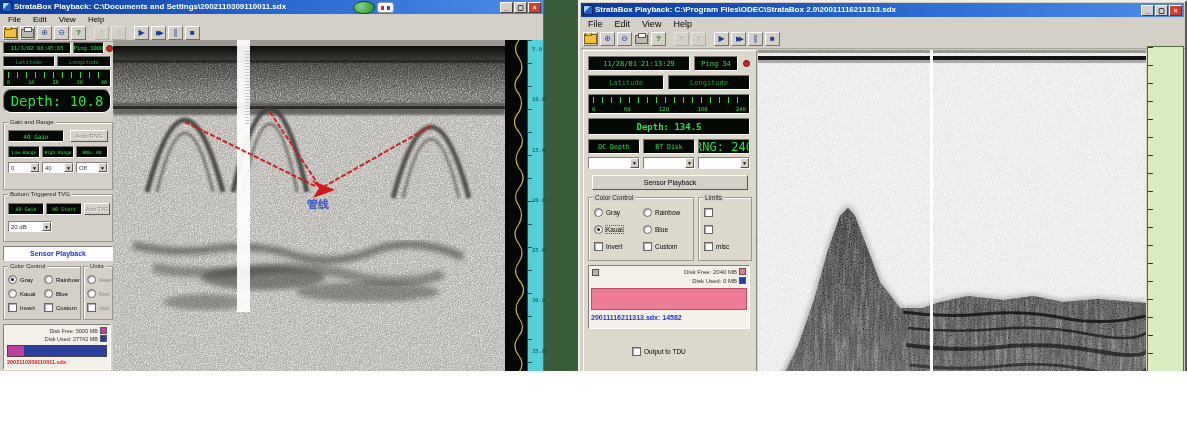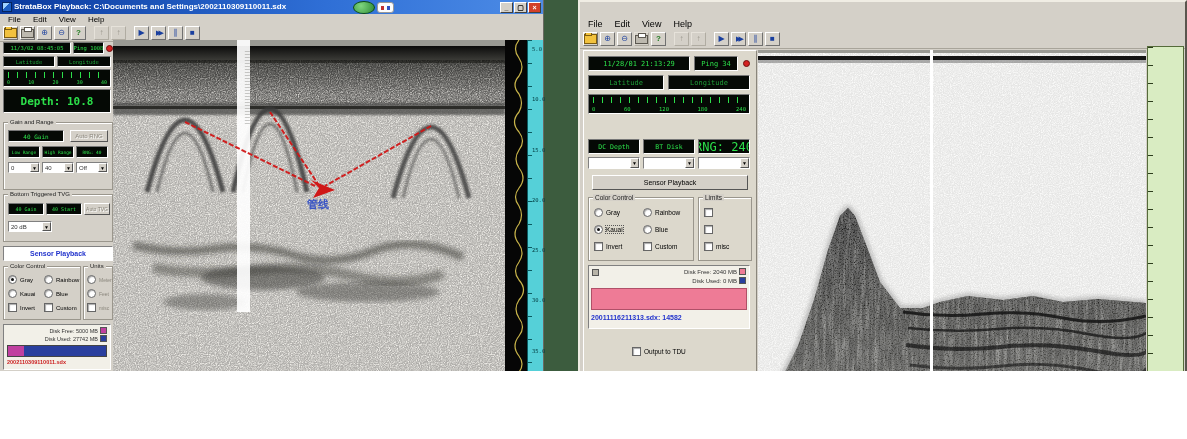--- a/index.html
+++ b/index.html
@@ -167,21 +167,21 @@
         <span class="ticks"></span>
         <span class="nums">
           <span>0</span>
             <span>10</span>
             <span>20</span>
             <span>30</span>
             <span>40</span>
         </span>
       </div>
 
-      <div class="lcd" style="position:absolute;left:2px;top:47px;width:108px;height:24px;font-size:11px;font-weight:bold;">Depth: 10.8</div>
+      <div class="lcd" style="position:absolute;left:2px;top:47px;width:108px;height:24px;font-size:14px;font-weight:normal;border-radius:8px;">Depth: 10.8</div>
 
       <div class="grp" style="left:2px;top:80px;width:108px;height:66px;">
         <span class="glabel">Gain and Range</span>
         <div class="lcd" style="position:absolute;left:4px;top:7px;width:56px;height:12px;font-size:6px;">40 Gain</div>
         <div class="btn3d dis" style="position:absolute;right:4px;top:7px;width:38px;height:12px;">Auto RNG</div>
         <div class="lcd" style="position:absolute;left:4px;top:23px;width:32px;height:12px;font-size:4.5px;">Low Range</div>
         <div class="lcd" style="position:absolute;left:38px;top:23px;width:32px;height:12px;font-size:4.5px;">High Range</div>
         <div class="lcd" style="position:absolute;left:72px;top:23px;width:32px;height:12px;font-size:4.5px;">RNG: 40</div>
         <div class="combo" style="position:absolute;left:4px;top:39px;width:32px;height:11px;">
           <span class="val">0</span>
@@ -374,20 +374,29 @@
     <span class="taskbtn">StrataBox P...</span>
     <span class="tray">
       <span class="trayico" style="background:#4cc04c;"></span>
       <span class="trayico" style="background:#d04040;"></span>
       <span class="trayico" style="background:#70a0f0;"></span>
       <span class="trayico" style="background:#e0c050;"></span>
     </span>
   </div>
 
   <div class="win" style="left:578px;top:0;width:609px;height:436px;border:2px solid;border-color:#f0ede4 #5a564e #5a564e #f0ede4;box-sizing:border-box;">
+    <div class="titlebar" style="top:1px;left:1px;right:1px;">
+      <span class="appico"></span>
+      <span>StrataBox Playback: C:\Program Files\ODEC\StrataBox 2.0\20011116211313.sdx</span>
+      <span class="caption-btns">
+        <span class="cbtn">_</span>
+        <span class="cbtn">▢</span>
+        <span class="cbtn close">×</span>
+      </span>
+    </div>
 
     <div class="menubar" style="top:15px;height:13px;font-size:9px;">
       <span class="menuitem">File</span>
       <span class="menuitem">Edit</span>
       <span class="menuitem">View</span>
       <span class="menuitem">Help</span>
     </div>
 
     <div class="toolbar" style="top:28px;height:18px;">
       <span class="tbtn">
@@ -423,20 +432,21 @@
         <span class="ticks"></span>
         <span class="nums" style="font-size:5.5px;">
           <span>0</span>
             <span>60</span>
             <span>120</span>
             <span>180</span>
             <span>240</span>
         </span>
       </div>
 
+      <div class="lcd" style="position:absolute;left:4px;top:67px;width:162px;height:17px;font-size:9px;font-weight:bold;">Depth: 134.5</div>
 
       <div class="lcd" style="position:absolute;left:4px;top:88px;width:52px;height:15px;font-size:6.5px;">DC Depth</div>
       <div class="lcd" style="position:absolute;left:59px;top:88px;width:52px;height:15px;font-size:6.5px;">BT Disk</div>
       <div class="lcd" style="position:absolute;left:114px;top:88px;width:52px;height:15px;font-size:12px;">RNG: 240</div>
 
       <div class="combo" style="position:absolute;left:4px;top:106px;width:52px;height:12px;">
         <span class="val"></span>
           <span class="arr">▼</span>
       </div>
       <div class="combo" style="position:absolute;left:59px;top:106px;width:52px;height:12px;">

